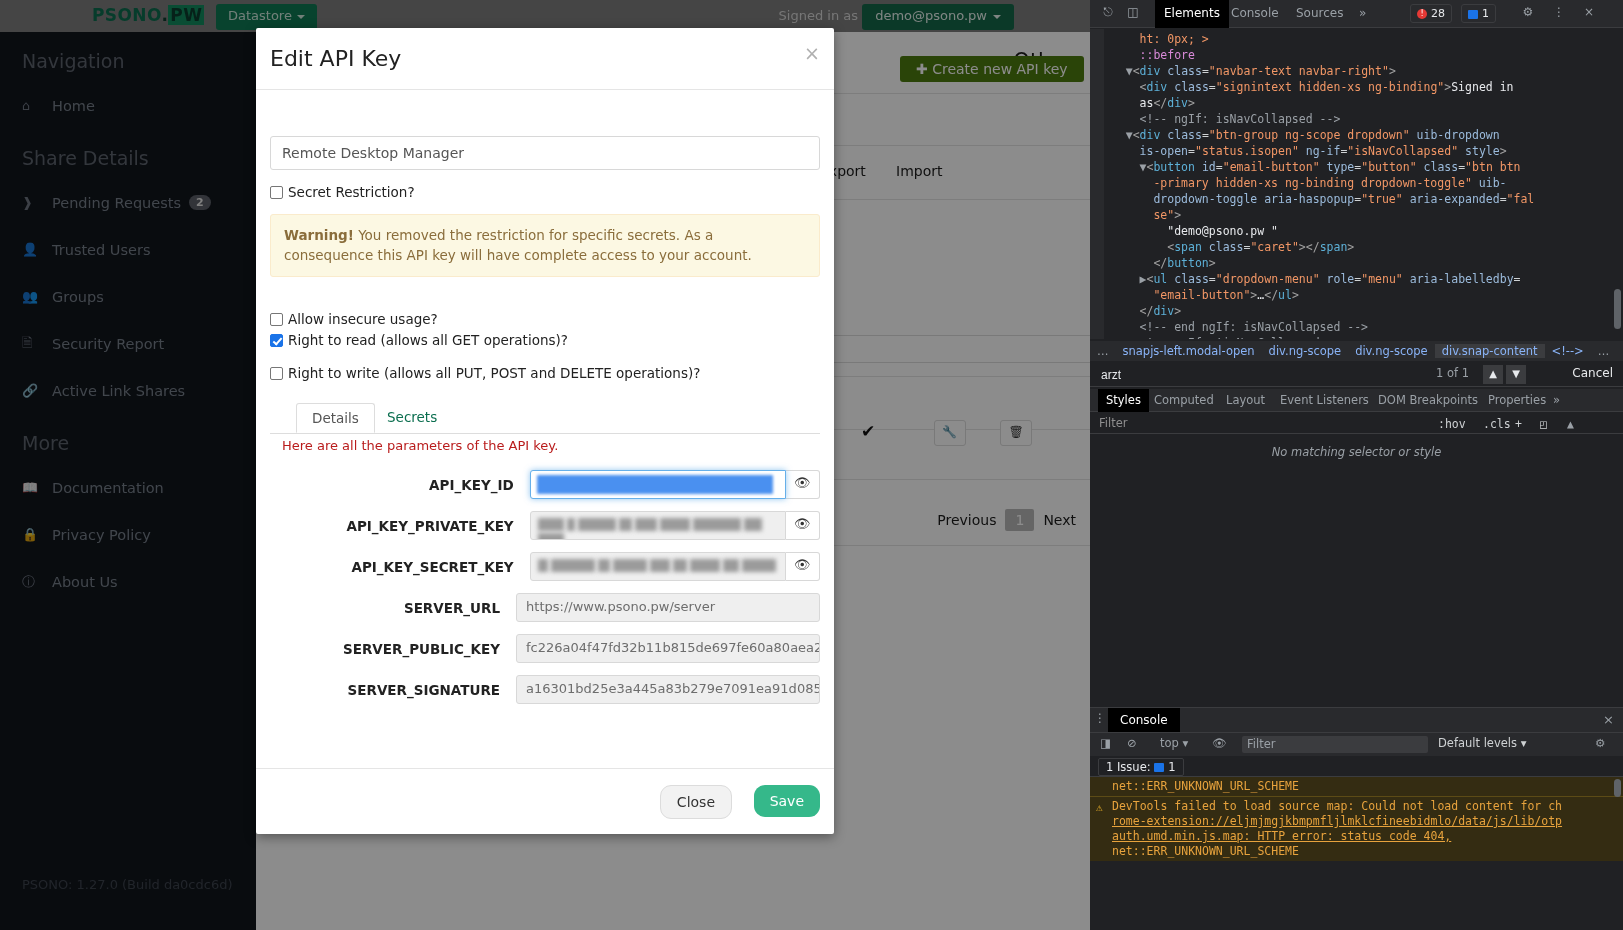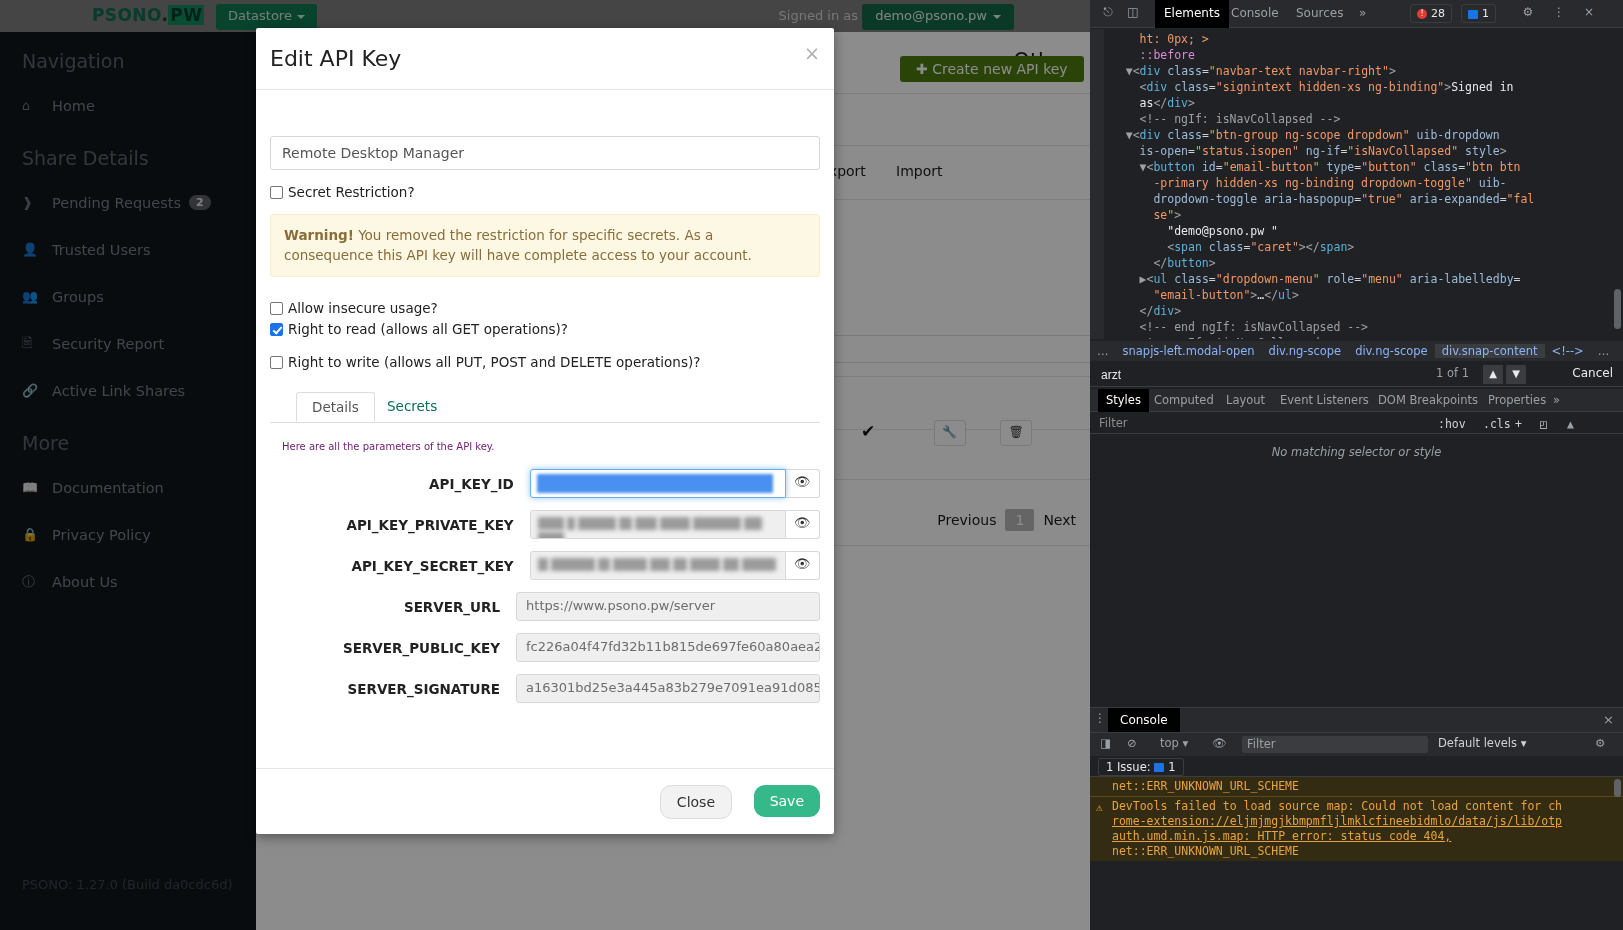--- a/index.html
+++ b/index.html
@@ -94,21 +94,21 @@
   }
   .warning-box {
     margin-top:14px; background:#fcf8e3; border:1px solid #faebcc; border-radius:3px;
     padding:11px 13px; color:#8a6d3b; font-size:13.5px; line-height:1.45; width:550px;
   }
   .warning-box b { font-weight:bold; }
 
   .tabs { margin-top:22px; height:31px; border-bottom:1px solid #ddd; position:relative; }
   .tab { position:absolute; top:0; padding:6px 15px; font-size:13.5px; color:#0b6e4f; }
   .tab.active { background:#fff; border:1px solid #ddd; border-bottom:1px solid #fff; border-radius:3px 3px 0 0; color:#555; }
-  .params-note { margin-top:18px; font-size:10px; color:#701a75; }
+  .params-note { margin-top:4px; font-size:13px; color:#b91c1c; }
 
   .param-row { display:flex; align-items:center; margin-top:12px; }
   .param-label { width:272px; text-align:right; padding-right:16px; font-size:13.5px; color:#222; font-weight:bold; }
   .param-input {
     width:268px; height:29px; border:1px solid #d8d8d8; border-top-left-radius:3px; border-bottom-left-radius:3px;
     background:#efefef; padding:5px 9px; font-size:13px; color:#6d6d6d; position:relative; overflow:hidden;
   }
   .param-input.wide { width:336px; border-radius:3px; }
   .param-input.focus { background:#fff; border:1px solid #66afe9; box-shadow:0 0 6px rgba(102,175,233,.7); }
   .eye-btn {
@@ -294,21 +294,21 @@
 
         <div class="chk-row">
           <span class="chk"></span>
           <span>Secret Restriction?</span>
         </div>
 
         <div class="warning-box">
           <b>Warning!</b><span> You removed the restriction for specific secrets. As a consequence this API key will have complete access to your account.</span>
         </div>
 
-        <div class="chk-row" style="margin-top:23px;">
+        <div class="chk-row" style="margin-top:34px;">
           <span class="chk"></span>
           <span>Allow insecure usage?</span>
         </div>
         <div class="chk-row" style="margin-top:5px;">
           <span class="chk checked"></span>
           <span>Right to read (allows all GET operations)?</span>
         </div>
         <div class="chk-row" style="margin-top:17px;">
           <span class="chk"></span>
           <span>Right to write (allows all PUT, POST and DELETE operations)?</span>

